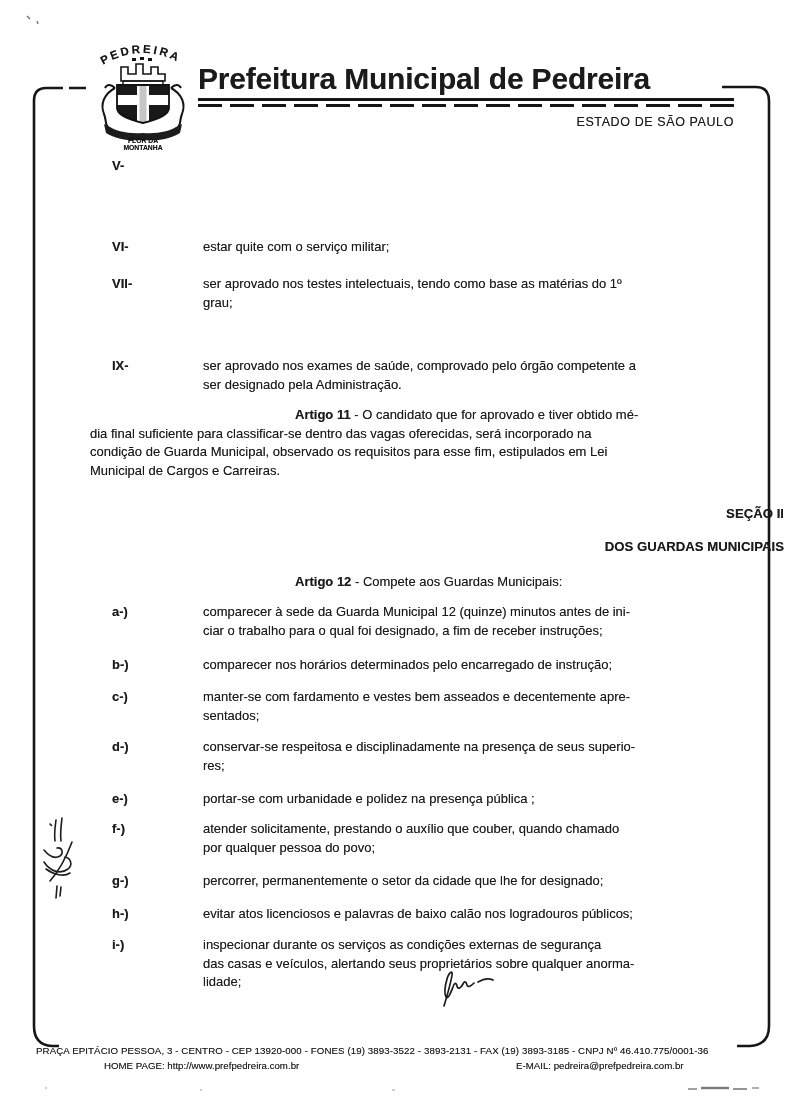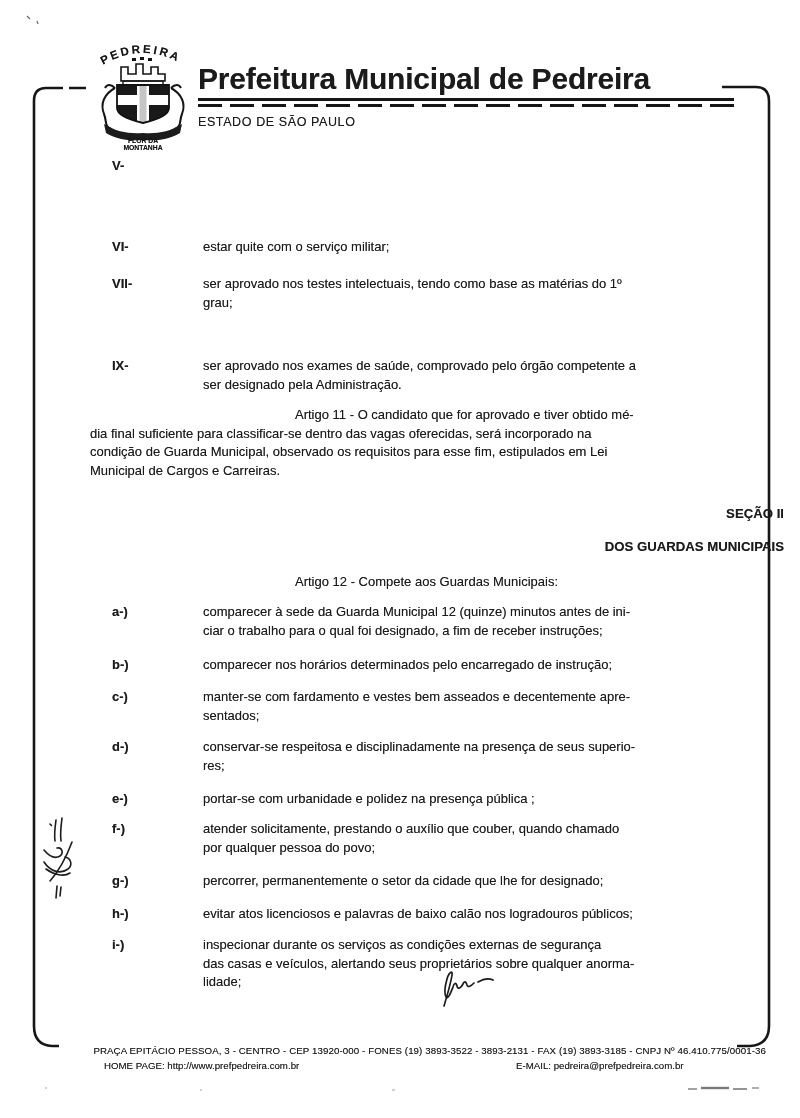--- a/index.html
+++ b/index.html
@@ -8,33 +8,33 @@
     font-family:"Liberation Sans",sans-serif;color:#1b1b1b;overflow:hidden;
     text-shadow:0 0 .4px rgba(25,25,25,.55);
   }
   .overlay{position:absolute;left:0;top:0;width:800px;height:1118px;pointer-events:none;}
   
   .crest{position:absolute;left:84px;top:36px;}
   .title-block{position:absolute;left:198px;top:54px;width:536px;margin-top:8px;}
   .title{font-size:30px;font-weight:700;white-space:nowrap;letter-spacing:-.2px;}
   .rule-solid{height:3px;background:#161616;margin-top:2px;}
   .rule-dash{height:3px;margin-top:3px;background:repeating-linear-gradient(90deg,#161616 0 24px,rgba(0,0,0,0) 24px 32px);}
-  .subtitle{margin-top:8px;text-align:left;font-size:12.5px;letter-spacing:.6px;}
+  .subtitle{margin-top:8px;text-align:right;font-size:12.5px;letter-spacing:.6px;}
   
   .clause{position:absolute;left:112px;display:flex;width:600px;}
   .clabel{flex:0 0 91px;font-weight:700;font-size:13px;line-height:18.5px;}
   .ctext{width:500px;font-size:13px;line-height:18.5px;}
   .lines{white-space:pre-line;}
   .para{position:absolute;left:90px;width:612px;font-size:13px;line-height:18.5px;}
   .para .l1{padding-left:205px;white-space:nowrap;}
   .center-head{position:absolute;left:0;width:784px;text-align:right;font-weight:700;font-size:13.2px;white-space:nowrap;}
   .artline{position:absolute;left:295px;font-size:13px;line-height:18.5px;white-space:nowrap;text-align:center;}
-  b{font-weight:400;}
+  b{font-weight:700;}
   
-  .footer-line1{position:absolute;top:1045px;left:36px;width:730px;text-align:right;font-size:9.7px;white-space:nowrap;letter-spacing:.1px;}
+  .footer-line1{position:absolute;top:1045px;left:36px;width:730px;text-align:left;font-size:9.7px;white-space:nowrap;letter-spacing:.1px;}
   .footer-hp{position:absolute;top:1060px;left:104px;font-size:9.7px;white-space:nowrap;}
   .footer-em{position:absolute;top:1060px;left:516px;font-size:9.7px;white-space:nowrap;text-align:center;}
 </style>
 </head>
 <body>
 
 <div class="page">
 
   <svg class="overlay" viewBox="0 0 800 1118">
 

